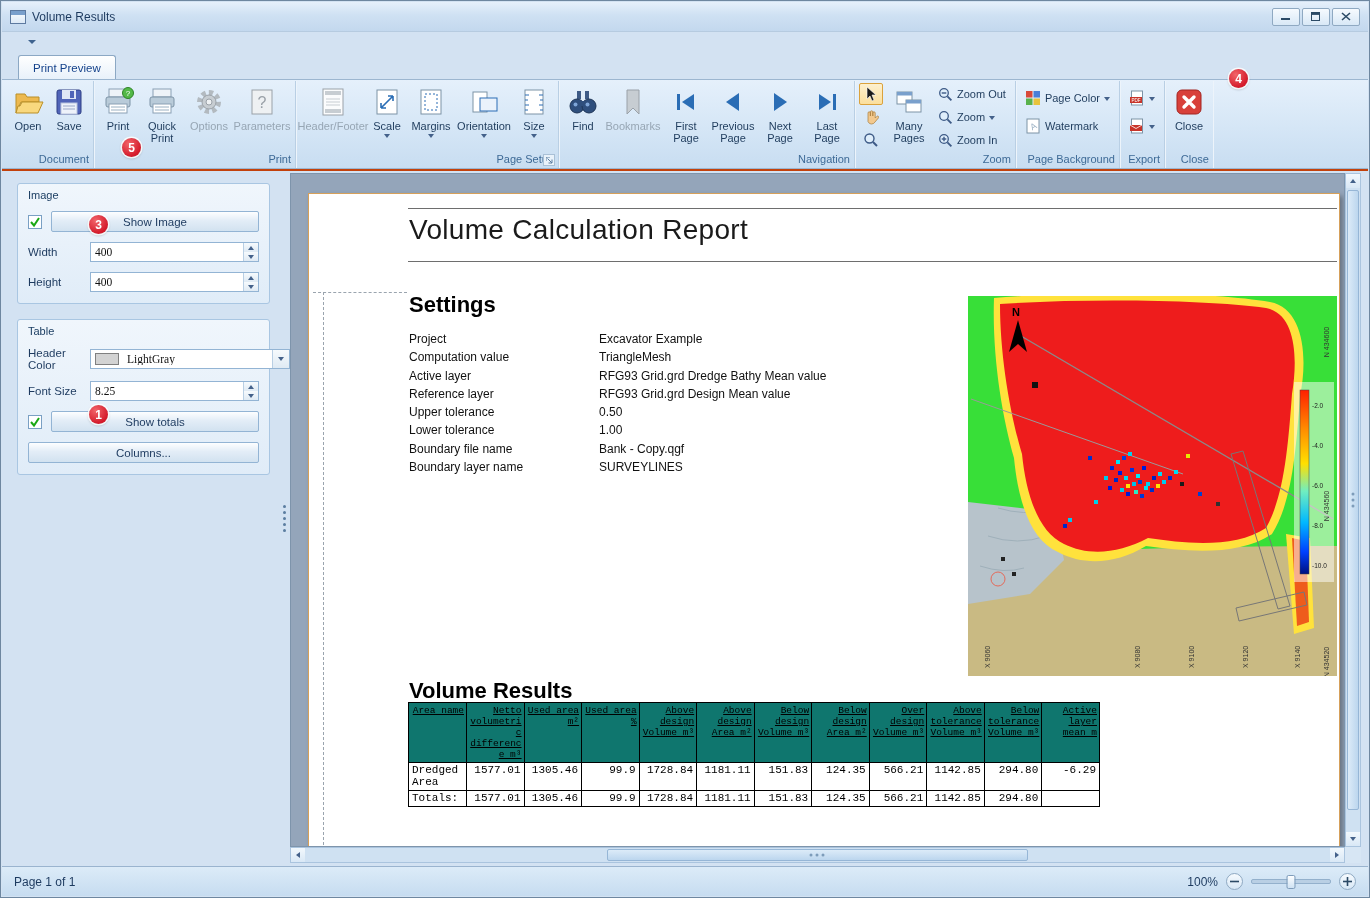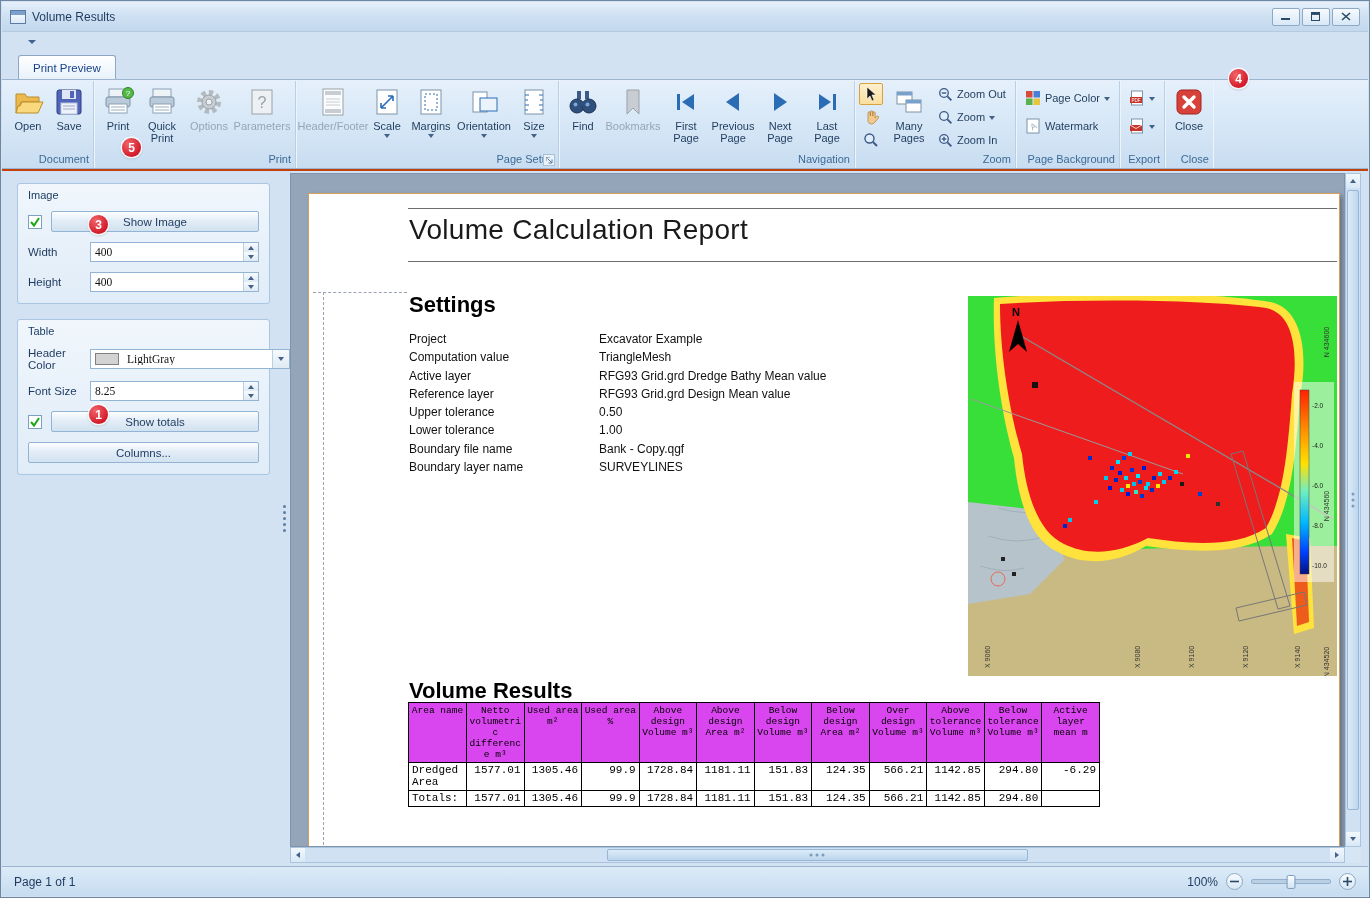--- a/index.html
+++ b/index.html
@@ -76,21 +76,21 @@
   .page { position:absolute; left:17px; top:19px; width:1032px; height:1120px; background:#fff; border:1px solid #d6a05a; box-shadow:3px 3px 5px rgba(0,0,0,.3); }
   .hr { position:absolute; left:99px; width:929px; border-top:1px solid #6e6e6e; }
   .doctitle { position:absolute; left:100px; top:20px; font-size:28px; color:#1a1a1a; letter-spacing:.3px; }
   .mg { position:absolute; border-color:#9aa4ae !important; }
   .sech { position:absolute; left:100px; font-size:22px; font-weight:bold; color:#000; }
   .settings-grid { position:absolute; left:100px; top:126px; display:grid; grid-template-columns:190px auto; font-size:12px; color:#111; line-height:18.3px;margin-top:10px; }
   .mapwrap { position:absolute; left:659px; top:102px; width:369px; height:380px; }
   .vtable { position:absolute; left:99px; top:508px; border-collapse:collapse; table-layout:fixed; width:692px;
     font-family:"Liberation Mono","DejaVu Sans Mono",monospace; }
   .vtable th,.vtable td { border:1px solid #000; vertical-align:top; overflow:hidden; }
-  .vtable th { background:#d946ef; font-weight:normal; font-size:9.5px; line-height:1.16; text-align:center; padding:2px 2px; overflow-wrap:anywhere; }
+  .vtable th { background:#0f766e; font-weight:normal; font-size:9.5px; line-height:1.16; text-align:right; padding:2px 2px; overflow-wrap:anywhere;text-decoration:underline; }
   .vtable td { font-size:11px; text-align:right; padding:1px 3px 2px; overflow-wrap:anywhere; }
   .vtable td:first-child { text-align:left; }
 
   
   .vscroll { position:absolute; right:0; top:0; width:16px; bottom:16px; background:#cfe1f2; border:1px solid #aac4de; }
   .hscroll { position:absolute; left:0; bottom:0; right:16px; height:16px; background:#cfe1f2; border:1px solid #aac4de; }
   .scorner { position:absolute; right:0; bottom:0; width:16px; height:16px; background:#d7e6f4; }
   .sarrow { position:absolute; width:14px; height:14px; display:flex; align-items:center; justify-content:center; background:linear-gradient(#f2f8fd,#d9e8f6); }
   .vthumb { position:absolute; left:1px; width:12px; top:16px; height:620px; background:linear-gradient(90deg,#dcebf8,#bcd6ee); border:1px solid #96b6d6; border-radius:2px; }
   .hthumb { position:absolute; top:1px; height:12px; left:30%; width:40%; background:linear-gradient(#dcebf8,#bcd6ee); border:1px solid #96b6d6; border-radius:2px; }

